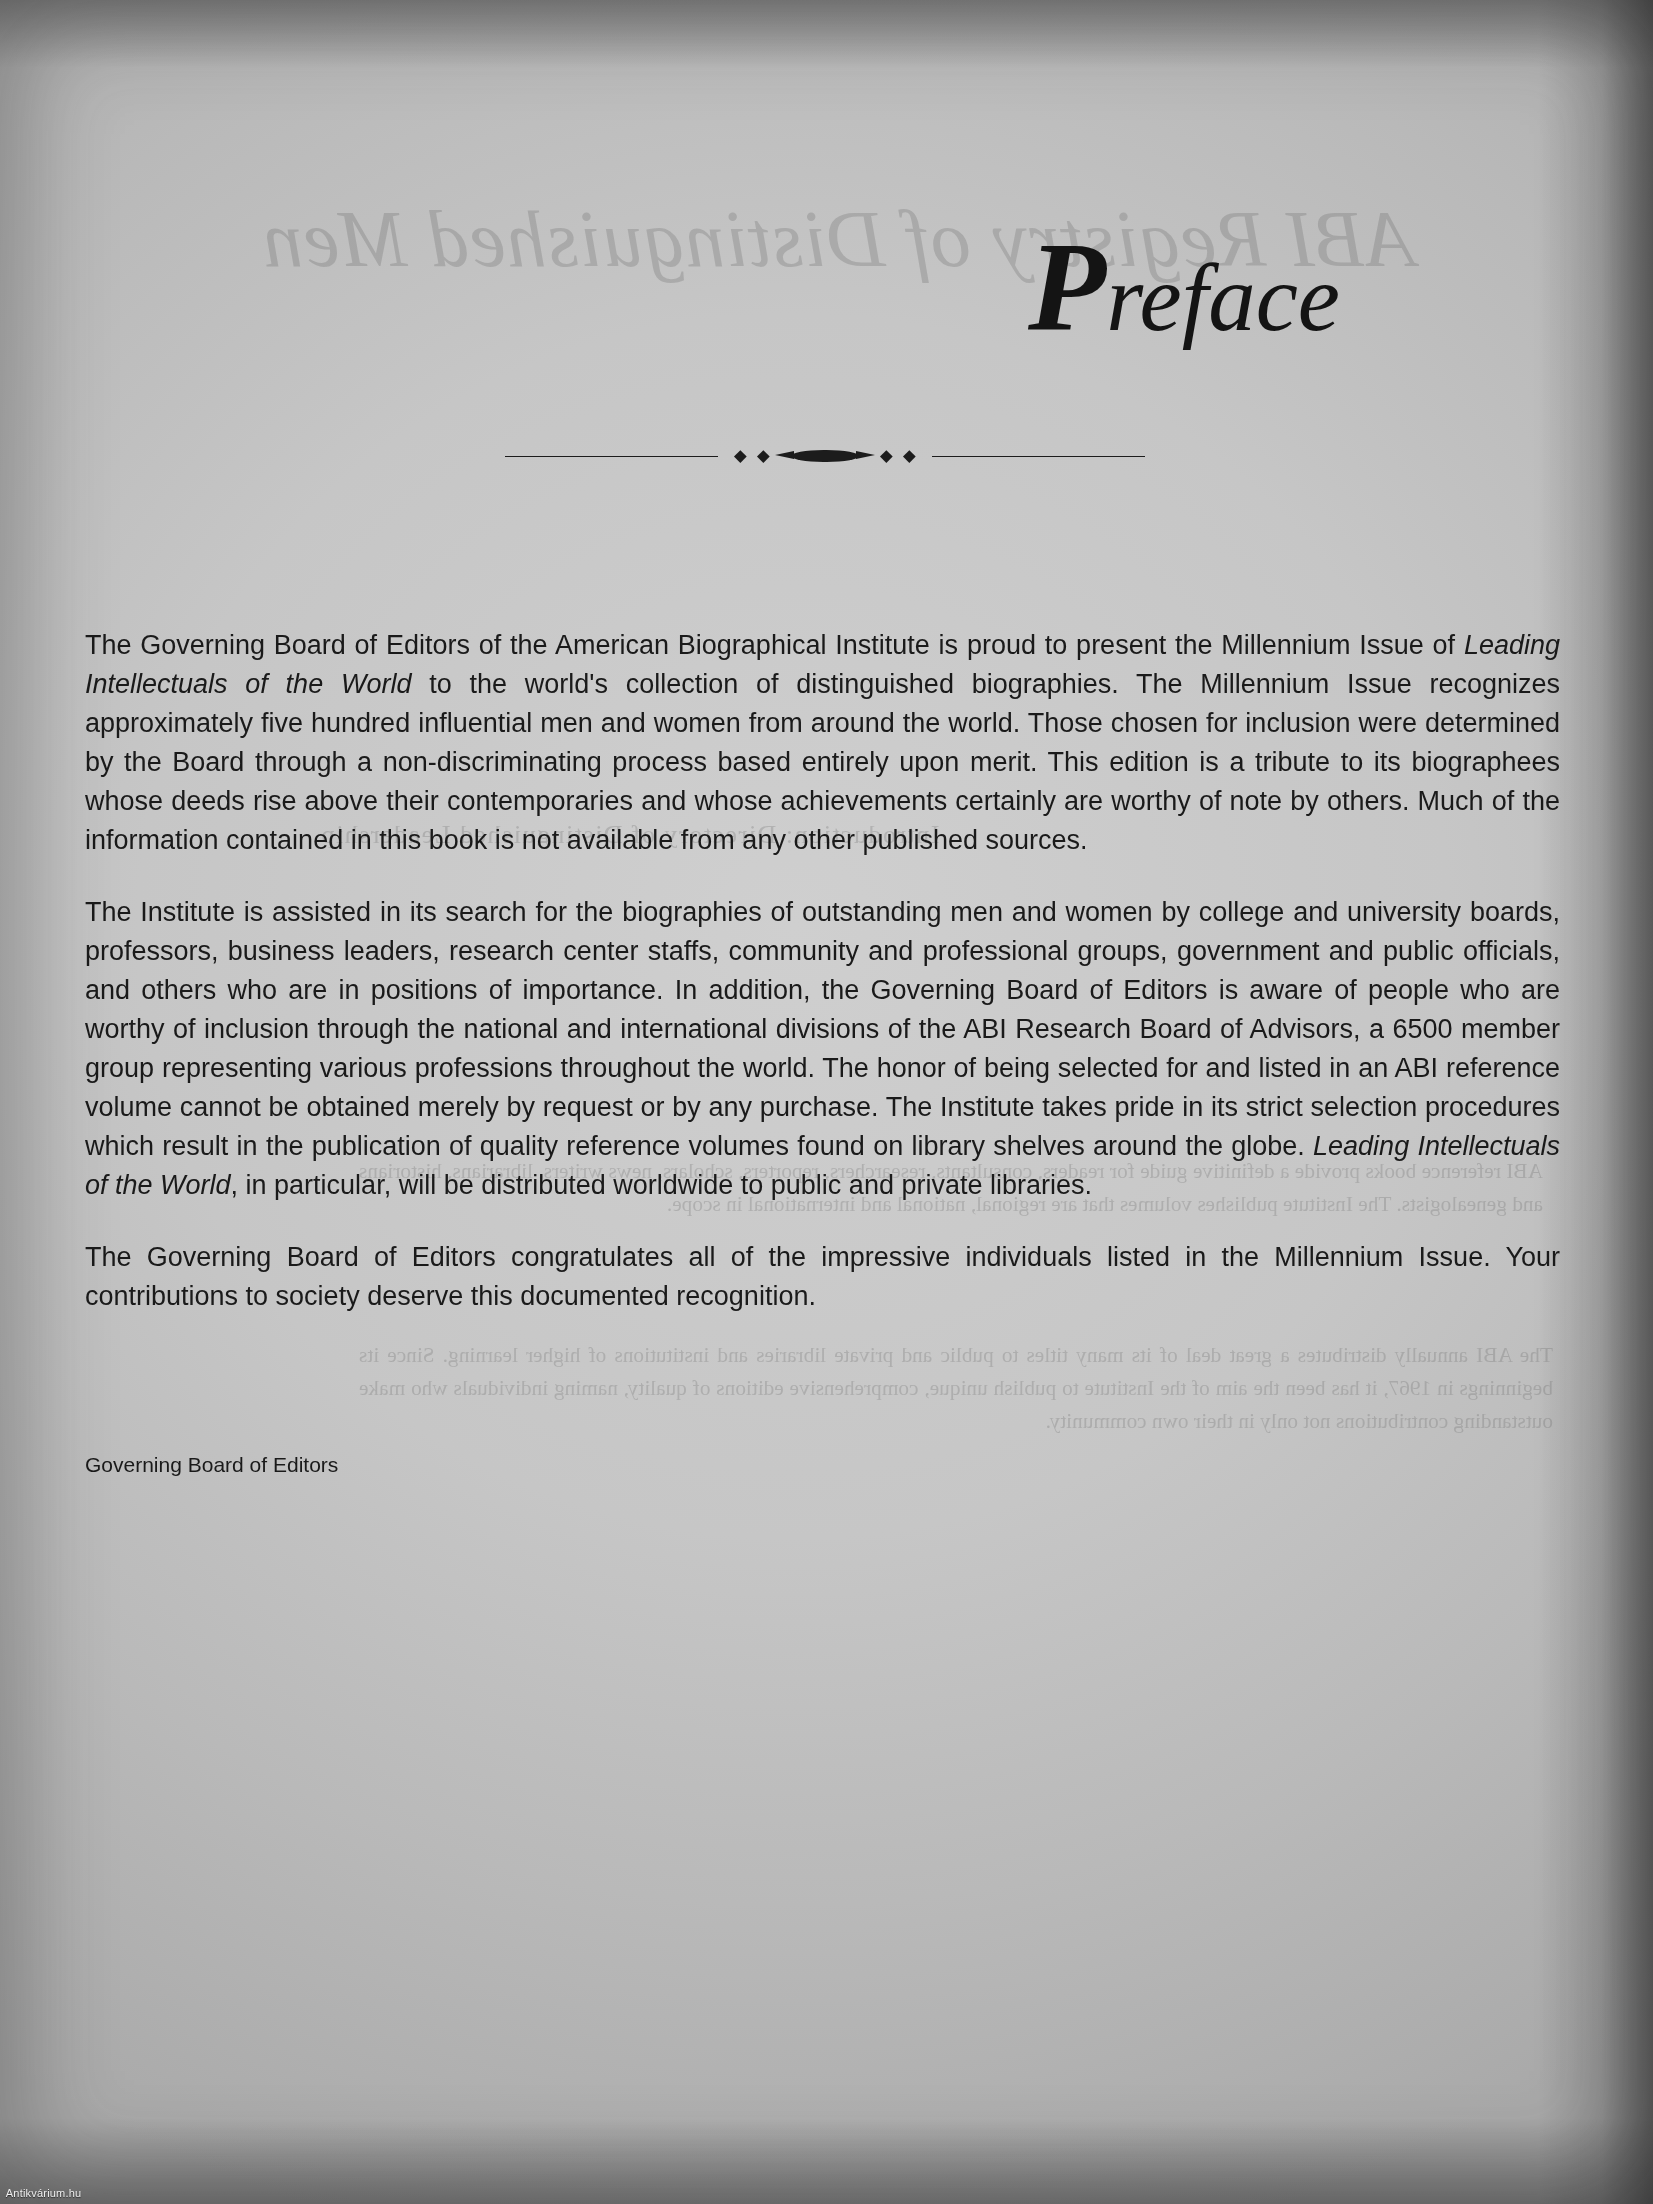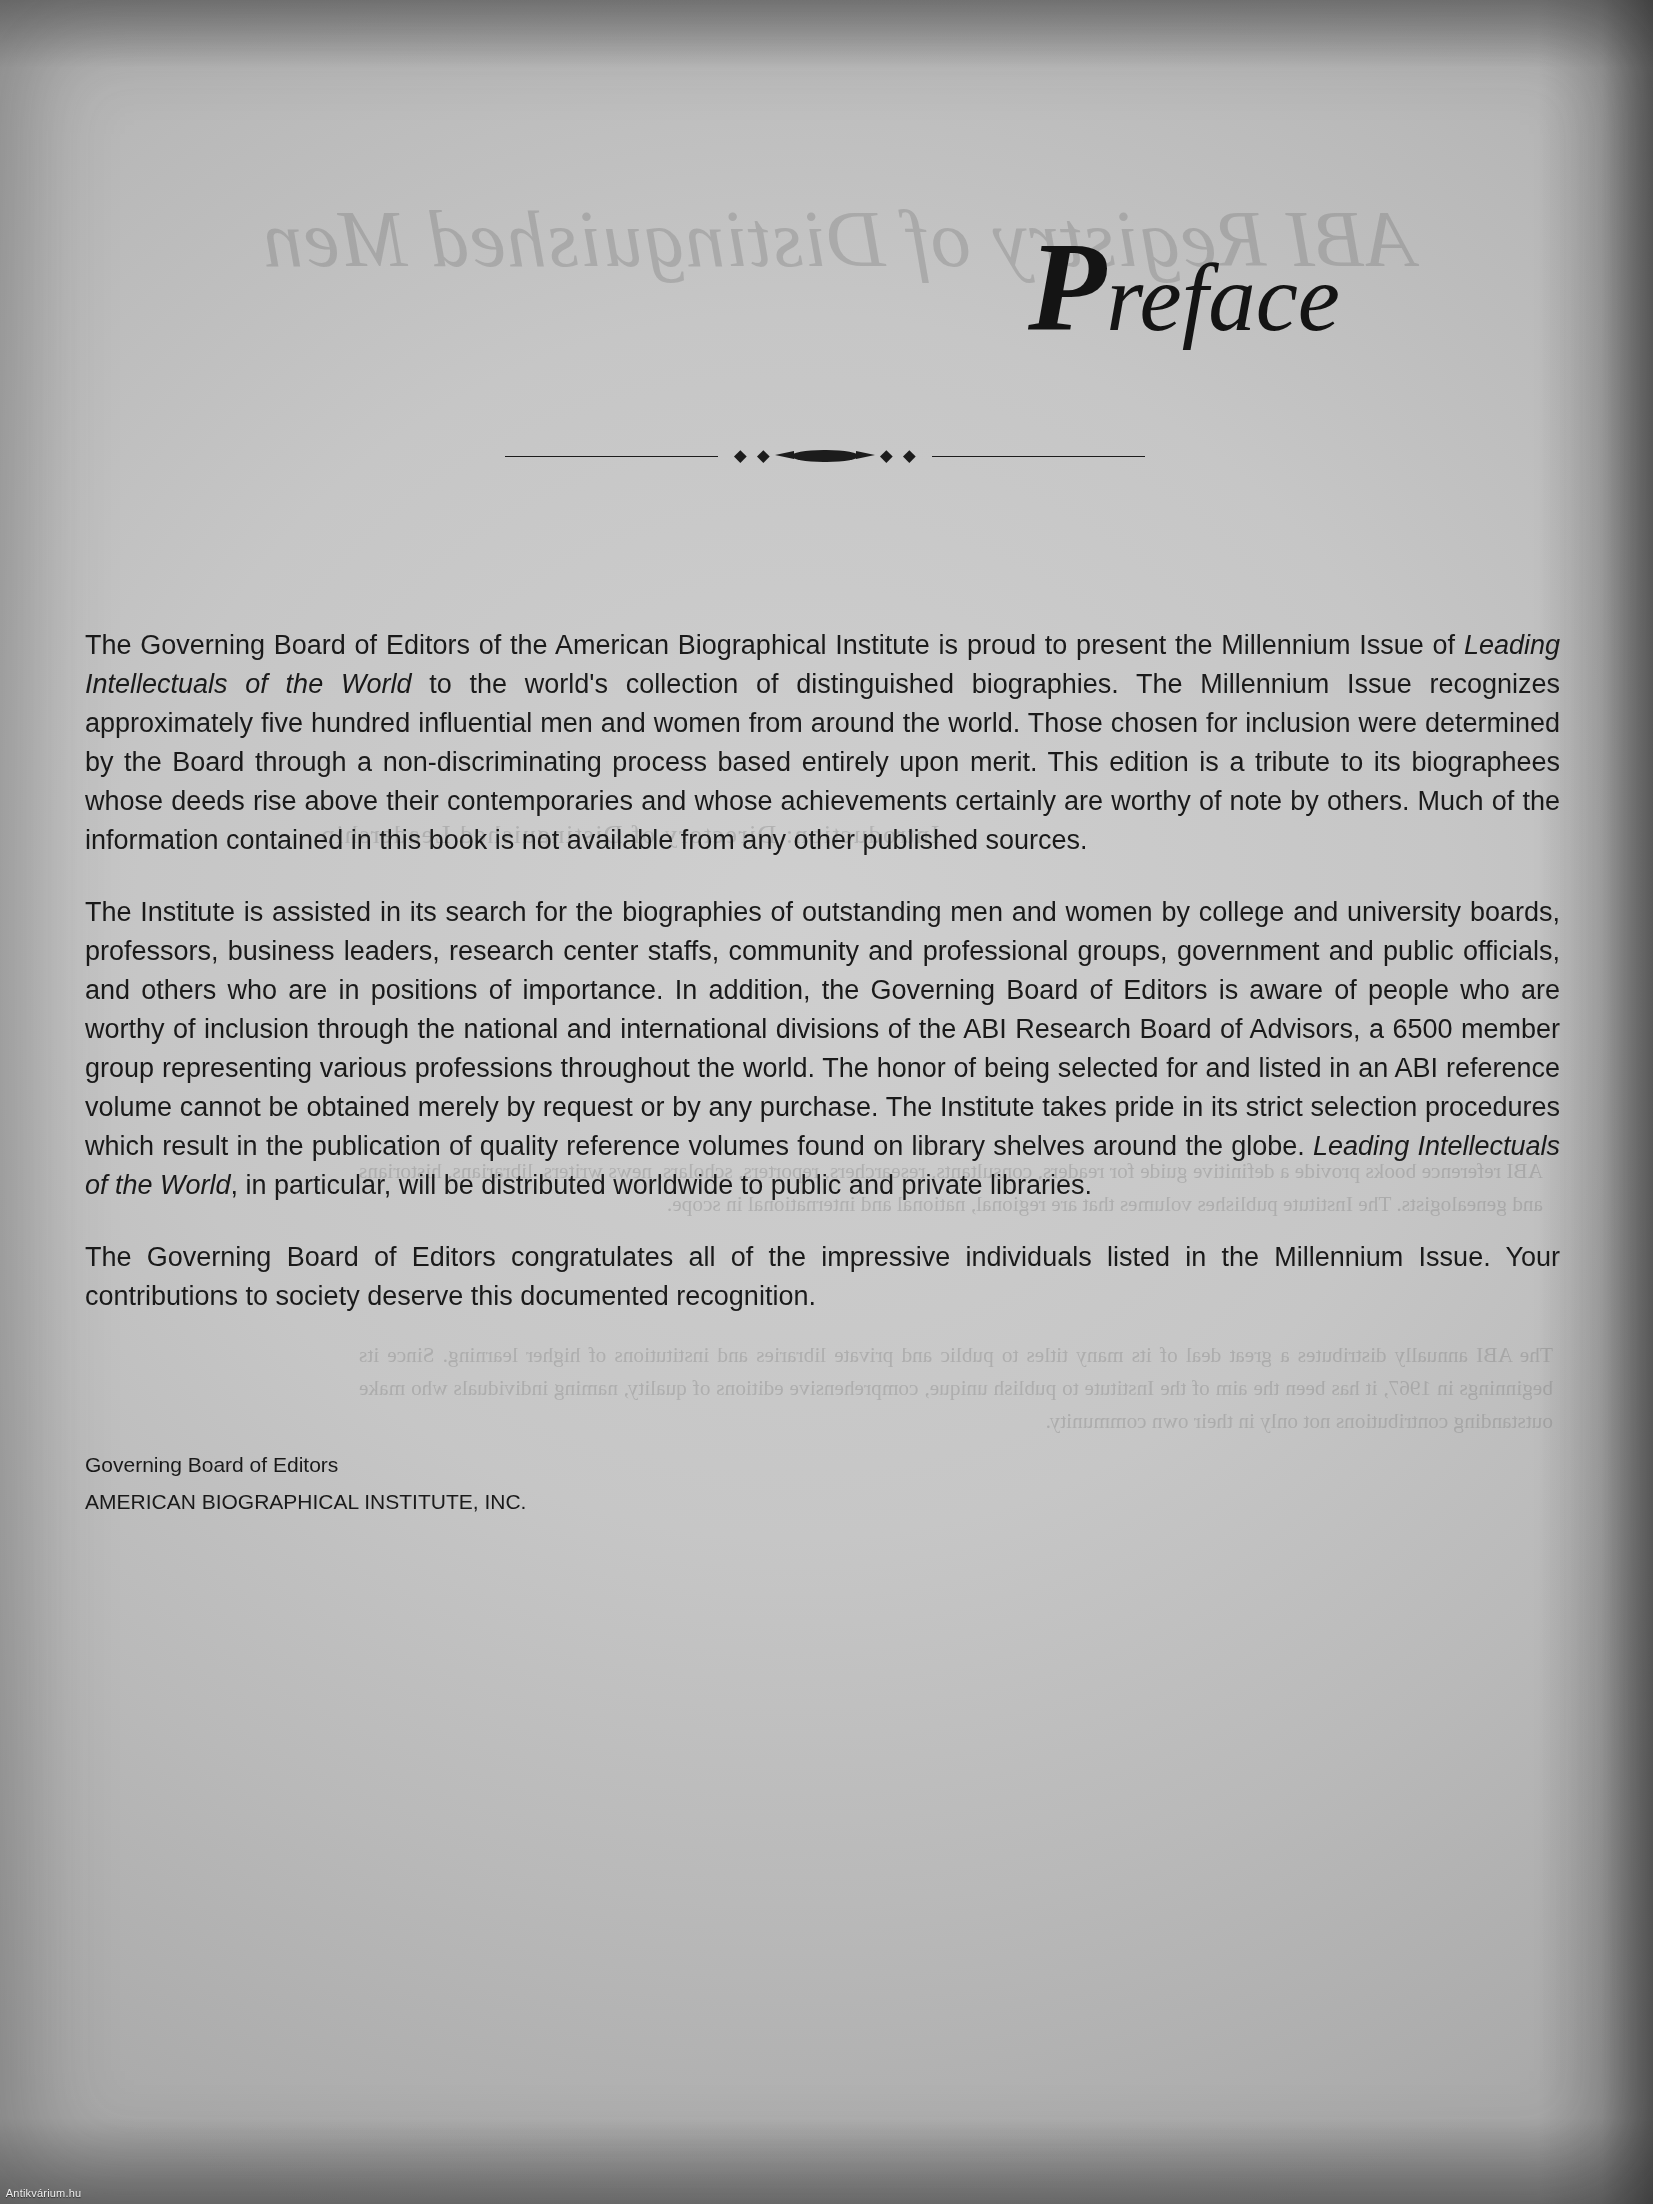--- a/index.html
+++ b/index.html
@@ -238,21 +238,20 @@
     </div>
 
     <div id="body-text">
         <p>The Governing Board of Editors of the American Biographical Institute is proud to present the Millennium Issue of <em>Leading Intellectuals of the World</em> to the world's collection of distinguished biographies.  The Millennium Issue recognizes approximately five hundred influential men and women from around the world.  Those chosen for inclusion were determined by the Board through a non-discriminating process based entirely upon merit.  This edition is a tribute to its biographees whose deeds rise above their contemporaries and whose achievements certainly are worthy of note by others.  Much of the information contained in this book is not available from any other published sources.</p>
         <p>The Institute is assisted in its search for the biographies of outstanding men and women by college and university boards, professors, business leaders, research center staffs, community and professional groups, government and public officials, and others who are in positions of importance.  In addition, the Governing Board of Editors is aware of people who are worthy of inclusion through the national and international divisions of the ABI Research Board of Advisors, a 6500 member group representing various professions throughout the world.  The honor of being selected for and listed in an ABI reference volume cannot be obtained merely by request or by any purchase.  The Institute takes pride in its strict selection procedures which result in the publication of quality reference volumes found on library shelves around the globe.  <em>Leading Intellectuals of the World</em>, in particular, will be distributed worldwide to public and private libraries.</p>
         <p>The Governing Board of Editors congratulates all of the impressive individuals listed in the Millennium Issue.  Your contributions to society deserve this documented recognition.</p>
       </div>
 
     <div id="signature">
       <div>Governing Board of Editors</div>
-      <div>AMERICAN BIOGRAPHICAL INSTITUTE, INC.</div>
     </div>
 
   </div>
 
   <div id="gutter-shadow"></div>
   <div id="top-shadow"></div>
   <div id="bottom-shadow"></div>
   <div id="edge-shadow"></div>
 
   <div id="watermark">Antikvárium.hu</div>

